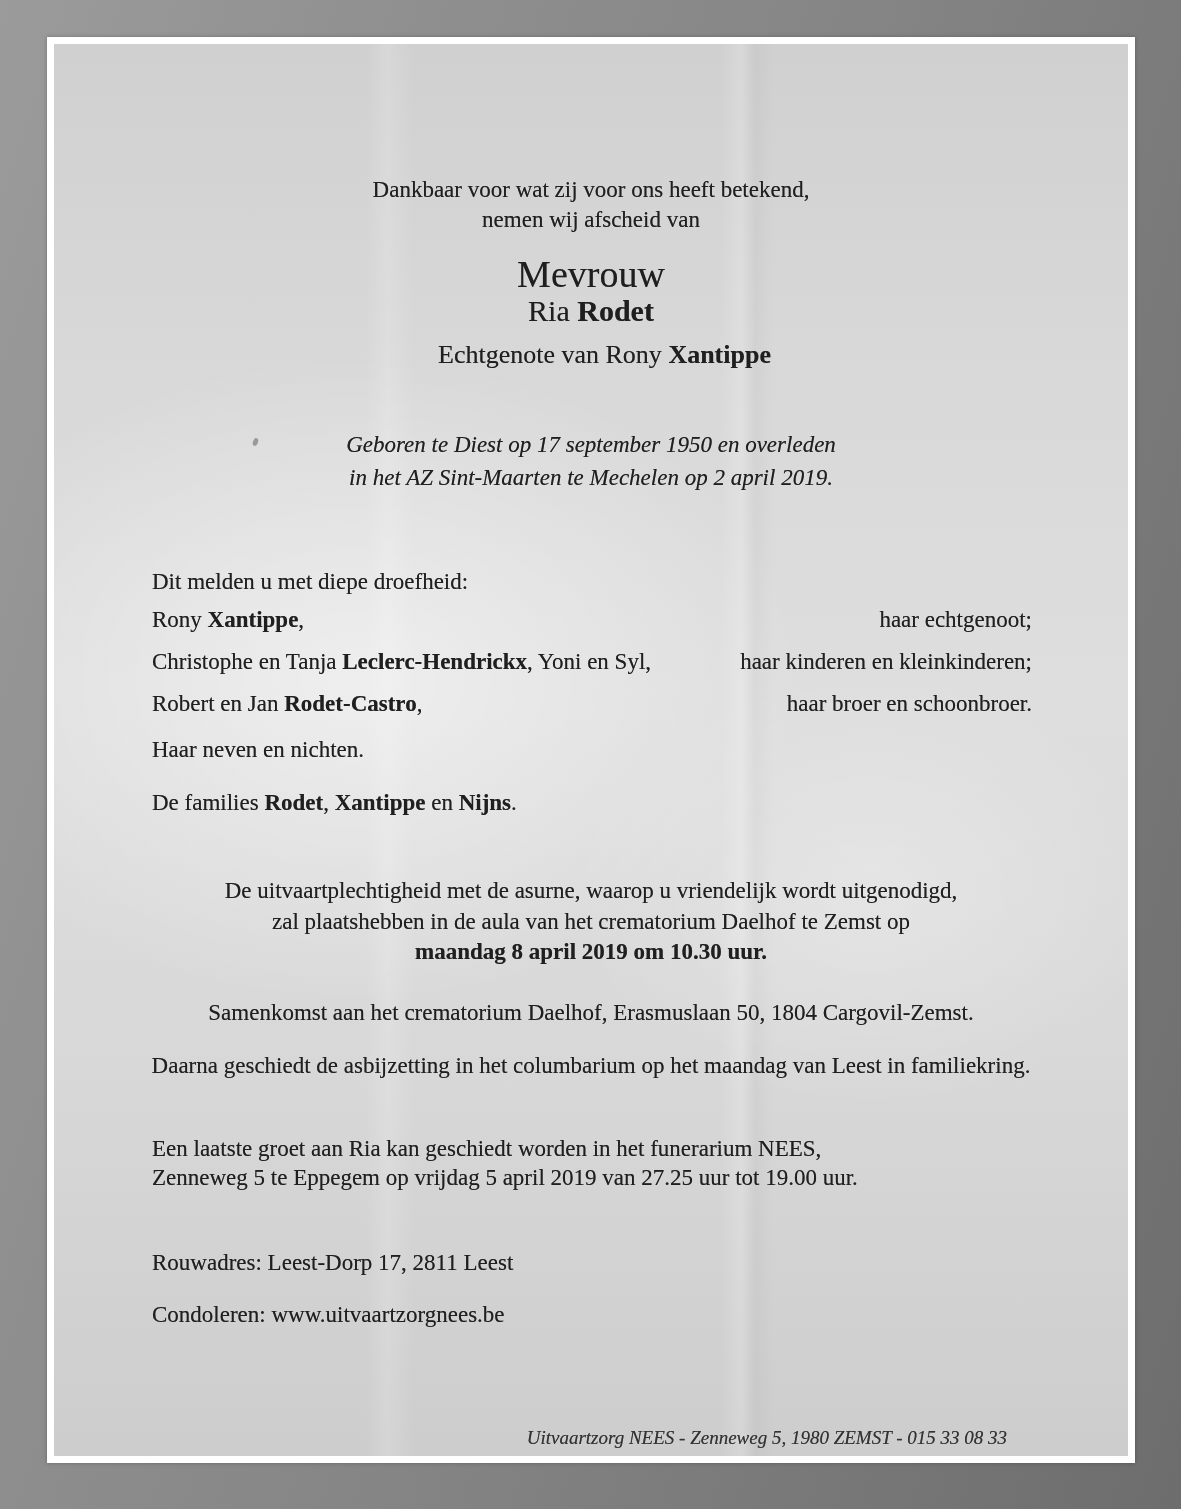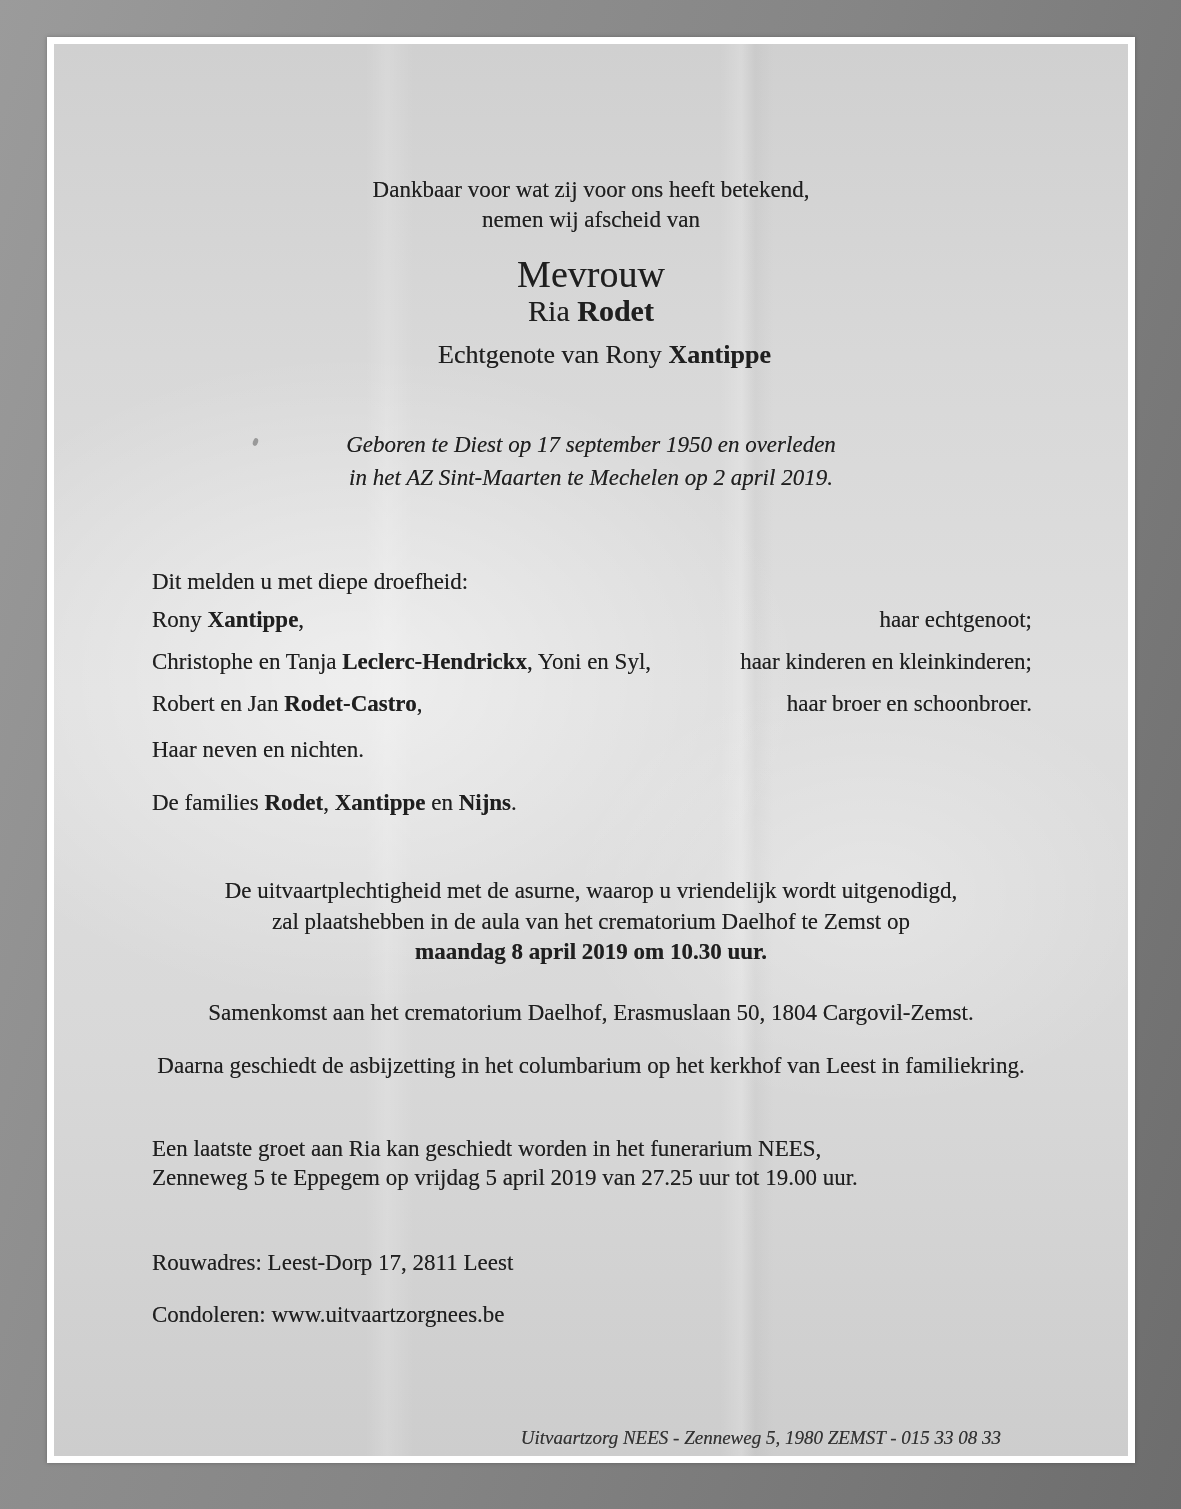--- a/index.html
+++ b/index.html
@@ -51,21 +51,21 @@
   .relatives     { top: 563px; }
   .family-row    { display: flex; justify-content: space-between; line-height: 26px; margin-bottom: 16px; }
   .neph          { top: 693px; }
   .families      { top: 746px; }
   .ceremony      { top: 832px; line-height: 30.5px; }
   .gathering     { top: 956px; }
   .interment     { top: 1009px; }
   .last-greeting { top: 1090px; line-height: 29px; }
   .mourning      { top: 1206px; }
   .condolences   { top: 1258px; }
-  .footer-line   { top: 1383px; right: 127px; left: 98px; text-align: right;
+  .footer-line   { top: 1383px; right: 121px; left: 98px; text-align: right;
                    font-size: 19px; font-style: italic; color: #333; }
 
   .speck {
     position: absolute; left: 199px; top: 394px; width: 5px; height: 8px;
     background: rgba(70,70,70,0.45); border-radius: 50%; transform: rotate(18deg);
   }
 </style>
 </head>
 <body>
 
@@ -113,21 +113,21 @@
       <div class="block families"><span>De families </span><span class="b">Rodet</span><span>, </span><span class="b">Xantippe</span><span> en </span><span class="b">Nijns</span><span>.</span></div>
 
       <div class="block center ceremony">
         <div>De uitvaartplechtigheid met de asurne, waarop u vriendelijk wordt uitgenodigd,</div>
         <div>zal plaatshebben in de aula van het crematorium Daelhof te Zemst op</div>
         <div class="b">maandag 8 april 2019 om 10.30 uur.</div>
       </div>
 
       <div class="block center gathering">Samenkomst aan het crematorium Daelhof, Erasmuslaan 50, 1804 Cargovil-Zemst.</div>
 
-      <div class="block center interment">Daarna geschiedt de asbijzetting in het columbarium op het kerkhof van Leest in familiekring.</div>
+      <div class="block center interment">Daarna geschiedt de asbijzetting in het columbarium op het maandag van Leest in familiekring.</div>
 
       <div class="block last-greeting">
         <div>Een laatste groet aan Ria kan geschiedt worden in het funerarium NEES,</div>
         <div>Zenneweg 5 te Eppegem op vrijdag 5 april 2019 van 27.25 uur tot 19.00 uur.</div>
       </div>
 
       <div class="block mourning">Rouwadres: Leest-Dorp 17, 2811 Leest</div>
 
       <div class="block condolences">Condoleren: www.uitvaartzorgnees.be</div>
 

